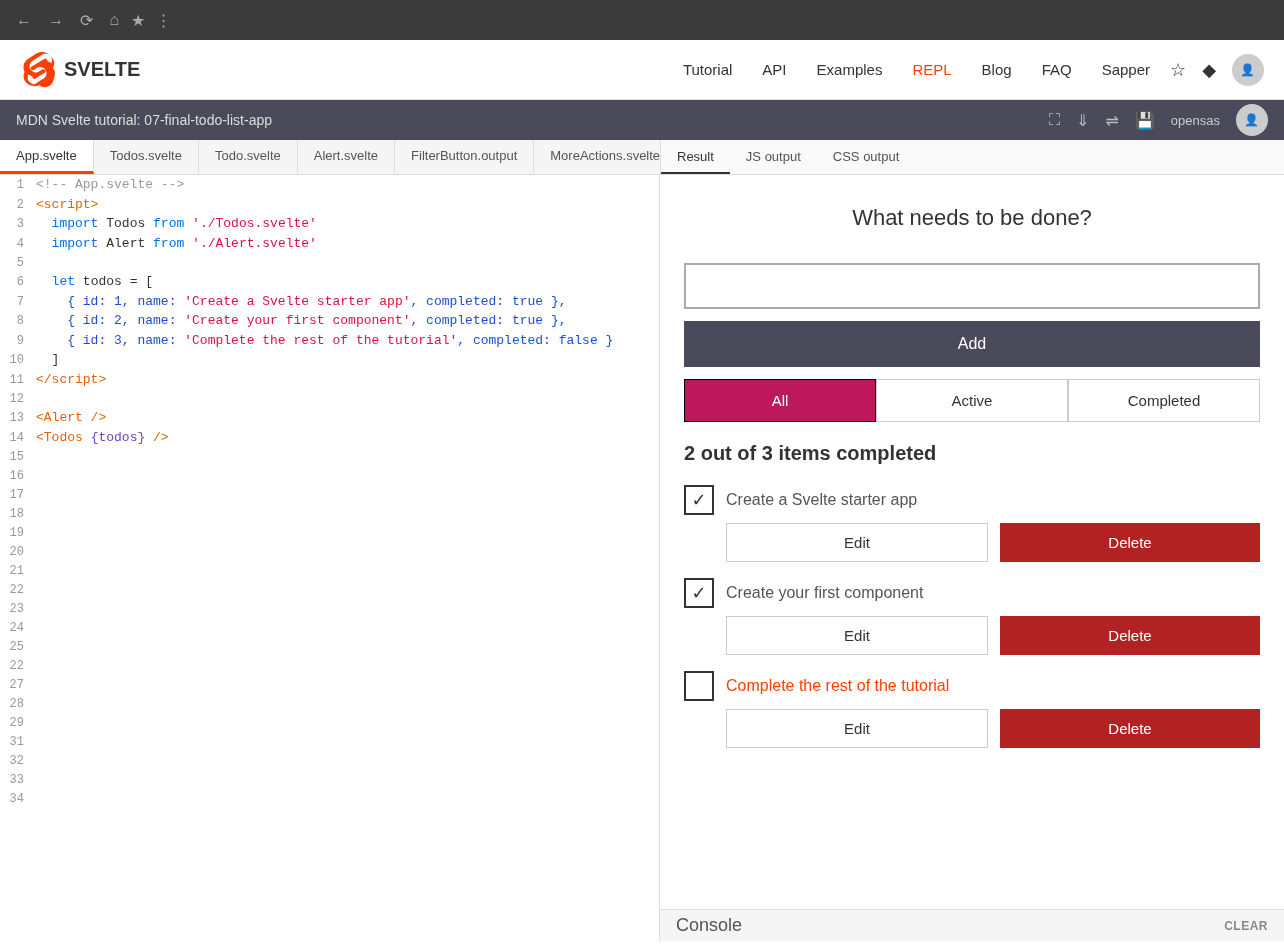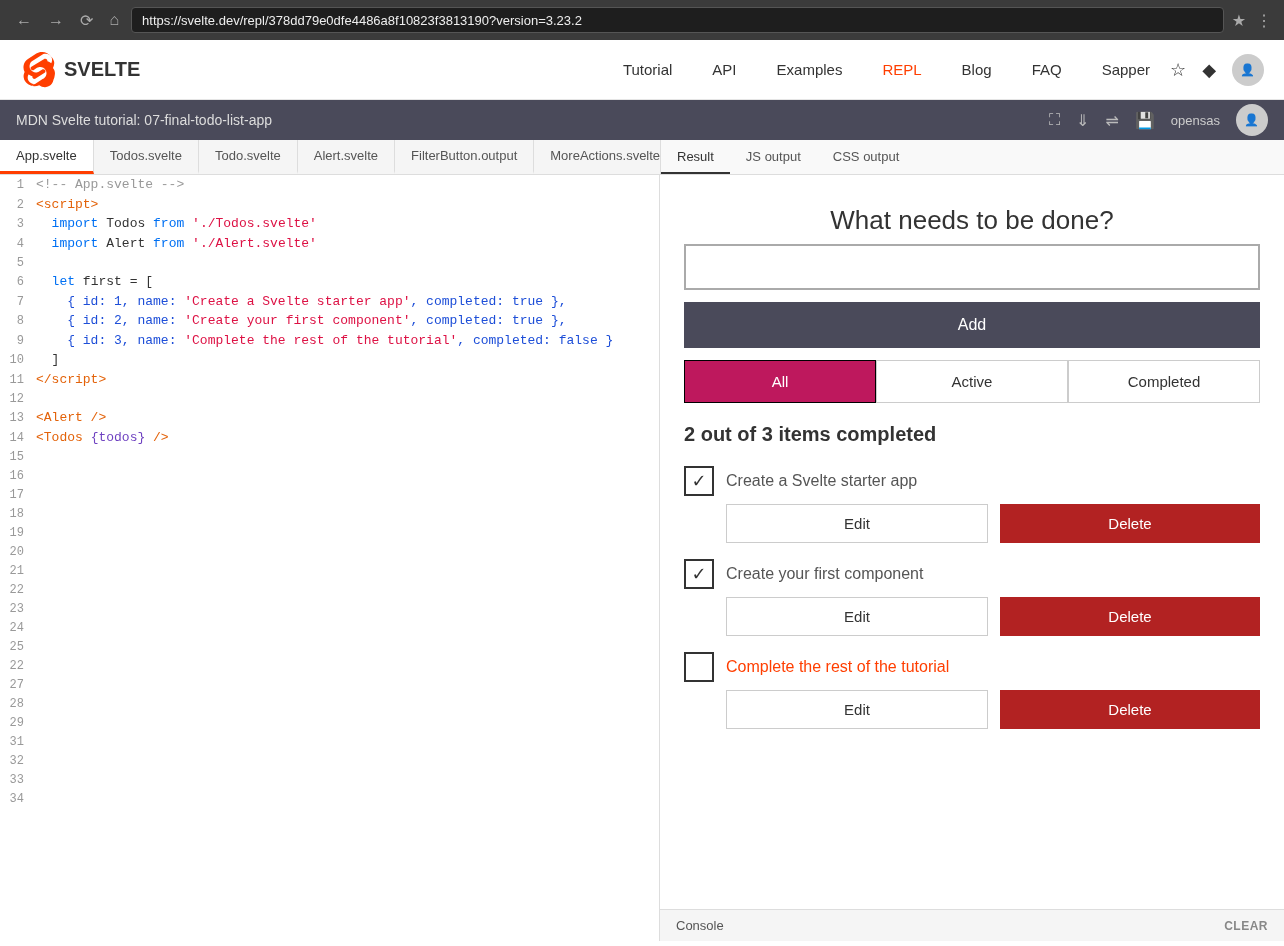--- a/index.html
+++ b/index.html
@@ -57,21 +57,21 @@
       font-weight: 700;
       font-size: 20px;
       margin-right: 40px;
     }
     .logo-icon {
       width: 36px;
       height: 36px;
     }
     .nav-links {
       display: flex;
-      gap: 40px;
+      gap: 30px;
       flex: 1;
       justify-content: flex-end;
     }
     .nav-link {
       color: #333;
       text-decoration: none;
       font-size: 15px;
     }
     .nav-link.active { color: #ff3e00; }
     .nav-icons {
@@ -228,23 +228,23 @@
     }
     .result-content {
       flex: 1;
       overflow-y: auto;
       padding: 30px 24px;
     }
 
     
     .todo-heading {
       text-align: center;
-      font-size: 26px;
-      color: #333;
-      margin-bottom: 8px;
+      font-size: 22px;
+      color: #333;
+      margin-bottom: 32px;
       font-weight: 400;
     }
     .todo-input {
       width: 100%;
       border: 2px solid #aaa;
       padding: 12px 16px;
       font-size: 16px;
       margin-bottom: 12px;
       outline: none;
     }
@@ -348,42 +348,41 @@
     .console-bar {
       background: #f5f5f5;
       border-top: 1px solid #ddd;
       padding: 6px 16px;
       display: flex;
       align-items: center;
       justify-content: space-between;
       height: 32px;
     }
     .console-label {
-      font-size: 13px;
+      font-size: 18px;
       color: #555;
     }
     .console-clear-btn {
       background: none;
       border: none;
       font-size: 12px;
       color: #888;
       cursor: pointer;
       font-weight: 600;
       letter-spacing: 0.5px;
     }
   </style>
 </head>
 <body>
 
 <div class="browser-chrome">
   <button class="browser-nav-btn">←</button>
   <button class="browser-nav-btn">→</button>
   <button class="browser-nav-btn">⟳</button>
   <button class="browser-nav-btn">⌂</button>
-  <input class="browser-url-bar" type="text" value="https://svelte.dev/repl/378dd79e0dfe4486a8f10823f3813190?version=3.23.2" style="">
   <div class="browser-icons">
     <span>★</span>
     <span>⋮</span>
   </div>
 </div>
 
 <nav class="top-nav">
   <a class="logo" href="#">
     <svg class="logo-icon" viewBox="0 0 98.1 118" xmlns="http://www.w3.org/2000/svg">
       <path d="M91.8 15.6C80.9-.1 59.2-4.7 43.6 5.2L16.1 22.8C8.6 27.5 3.4 35.2 1.9 43.9c-1.3 7.3-.2 14.8 3.3 21.3C3.1 69.6 1.6 74.2 1.7 79c0 8.3 3.3 16.2 9.2 22.1 11 11.1 27.9 14.2 42.2 7.9 5.4 4.2 11.9 6.4 18.5 6.4 4.9.1 9.7-1.2 14-3.7 7.5-4.7 12.7-12.4 14.2-21.1 2.1-4.4 3.5-9.1 4-13.9 2.2-8.5.1-17.5-5.7-24.3 2.1-4.4 3.5-9.1 4-14C103.3 30.8 99.5 21.9 91.8 15.6z" fill="#ff3e00"></path>
@@ -457,21 +456,21 @@
         <div class="code-line">
           <span class="line-number">4</span>
           <span class="line-content">  <span class="c-keyword">import</span> <span class="c-default">Alert</span> <span class="c-keyword">from</span> <span class="c-string">'./Alert.svelte'</span></span>
         </div>
         <div class="code-line">
           <span class="line-number">5</span>
           <span class="line-content"></span>
         </div>
         <div class="code-line">
           <span class="line-number">6</span>
-          <span class="line-content">  <span class="c-keyword">let</span> <span class="c-default">first = [</span></span>
+          <span class="line-content">  <span class="c-keyword">let</span> <span class="c-default">todos = [</span></span>
         </div>
         <div class="code-line">
           <span class="line-number">7</span>
           <span class="line-content">    <span class="c-punct">{ id: 1, name: </span><span class="c-string">'Create a Svelte starter app'</span><span class="c-punct">, completed: true },</span></span>
         </div>
         <div class="code-line">
           <span class="line-number">8</span>
           <span class="line-content">    <span class="c-punct">{ id: 2, name: </span><span class="c-string">'Create your first component'</span><span class="c-punct">, completed: true },</span></span>
         </div>
         <div class="code-line">

